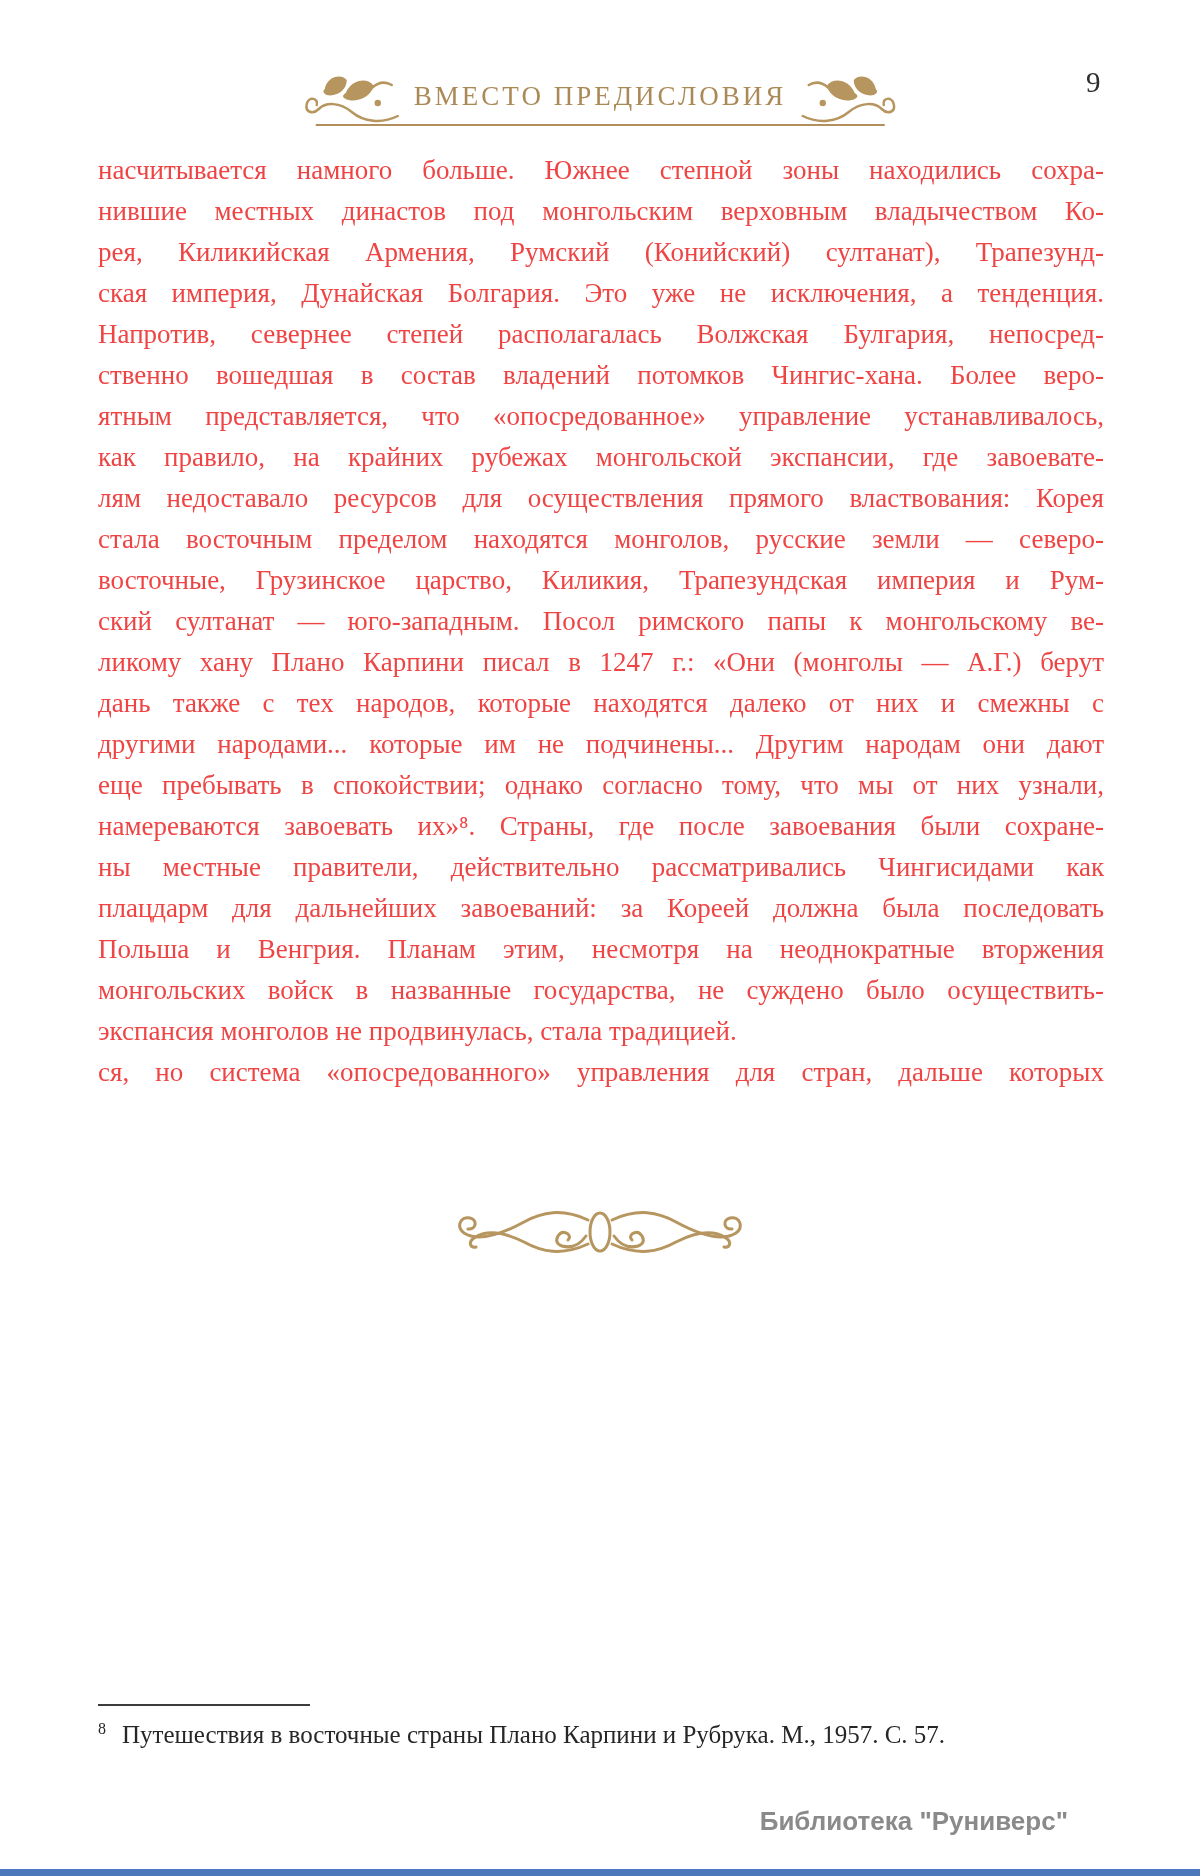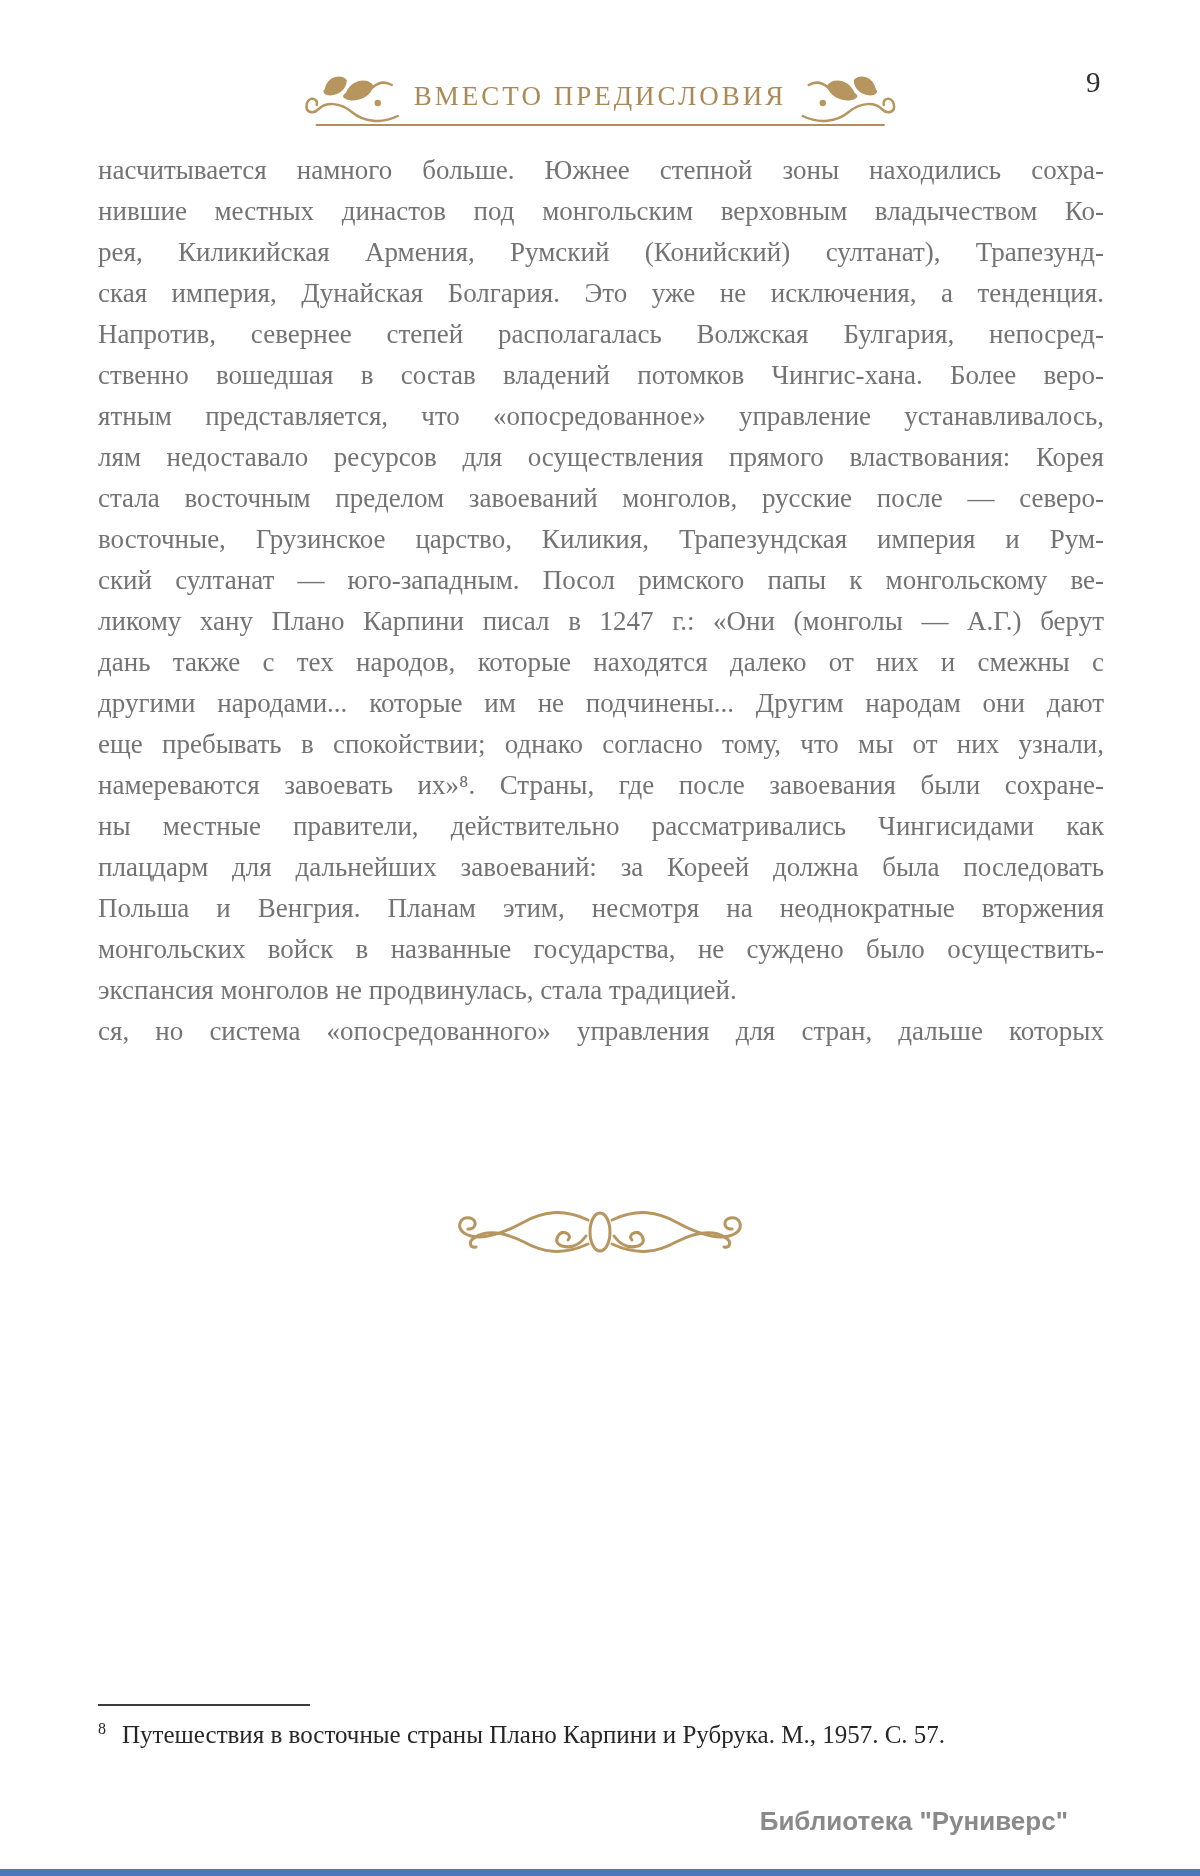--- a/index.html
+++ b/index.html
@@ -52,21 +52,21 @@
   }
 
   
   .body-text {
     position: absolute;
     top: 150px;
     left: 98px;
     width: 1006px;
     font-size: 27px;
     line-height: 41px;
-    color: #737373;
+    color: #ef4444;
   }
   .line { text-align: justify; text-align-last: justify; }
   .line.last { text-align-last: left; }
 
   
   .divider {
     position: absolute;
     top: 1206px;
     left: 50%;
     transform: translateX(-50%);
@@ -149,22 +149,23 @@
   <div class="page-number">9</div>
 
   <div class="body-text">
     <div class="line">насчитывается намного больше. Южнее степной зоны находились сохра-</div>
     <div class="line">нившие местных династов под монгольским верховным владычеством Ко-</div>
     <div class="line">рея, Киликийская Армения, Румский (Конийский) султанат), Трапезунд-</div>
     <div class="line">ская империя, Дунайская Болгария. Это уже не исключения, а тенденция.</div>
     <div class="line">Напротив, севернее степей располагалась Волжская Булгария, непосред-</div>
     <div class="line">ственно вошедшая в состав владений потомков Чингис-хана. Более веро-</div>
     <div class="line">ятным представляется, что «опосредованное» управление устанавливалось,</div>
+    <div class="line">как правило, на крайних рубежах монгольской экспансии, где завоевате-</div>
     <div class="line">лям недоставало ресурсов для осуществления прямого властвования: Корея</div>
-    <div class="line">стала восточным пределом завоеваний монголов, русские после — северо-</div>
+    <div class="line">стала восточным пределом находятся монголов, русские земли — северо-</div>
     <div class="line">восточные, Грузинское царство, Киликия, Трапезундская империя и Рум-</div>
     <div class="line">ский султанат — юго-западным. Посол римского папы к монгольскому ве-</div>
     <div class="line">ликому хану Плано Карпини писал в 1247 г.: «Они (монголы — А.Г.) берут</div>
     <div class="line">дань также с тех народов, которые находятся далеко от них и смежны с</div>
     <div class="line">другими народами... которые им не подчинены... Другим народам они дают</div>
     <div class="line">еще пребывать в спокойствии; однако согласно тому, что мы от них узнали,</div>
     <div class="line">намереваются завоевать их»⁸. Страны, где после завоевания были сохране-</div>
     <div class="line">ны местные правители, действительно рассматривались Чингисидами как</div>
     <div class="line">плацдарм для дальнейших завоеваний: за Кореей должна была последовать</div>
     <div class="line">Польша и Венгрия. Планам этим, несмотря на неоднократные вторжения</div>

